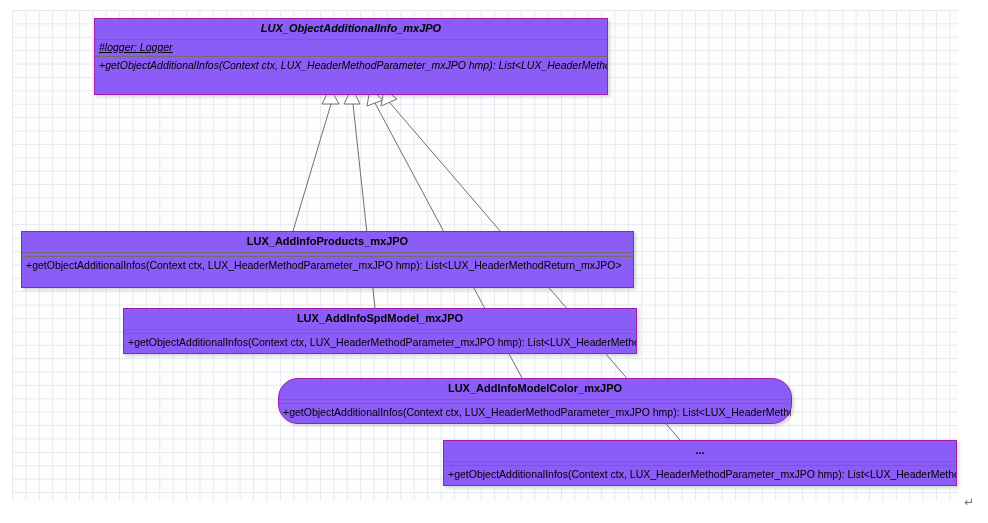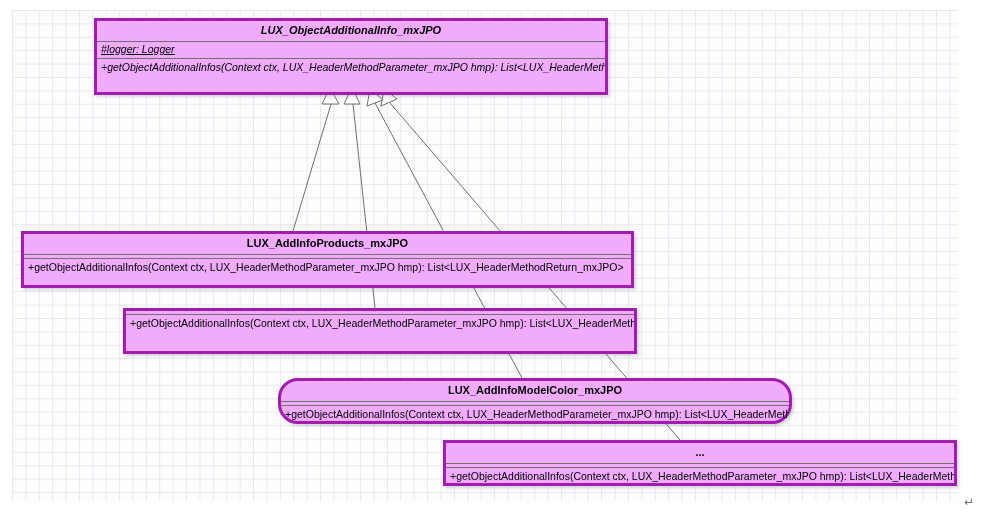--- a/index.html
+++ b/index.html
@@ -29,22 +29,22 @@
   }
   
   #grid-mask-r{position:absolute;right:0;top:0;width:30px;height:523px;background:#ffffff;}
   #grid-mask-b{position:absolute;left:0;bottom:0;width:988px;height:22px;background:#ffffff;}
 
   svg#edges{position:absolute;left:0;top:0;width:988px;height:523px;overflow:visible;}
 
   .umlbox{
     position:absolute;
     box-sizing:border-box;
-    background:#f0abfc;
-    border:3px solid #a21caf;
+    background:#8b5cf6;
+    border:1px solid #a21caf;
     box-shadow:2px 2px 3px rgba(120,125,135,0.30);
     z-index:5;
   }
   .row{
     box-sizing:border-box;
     width:100%;
     white-space:nowrap;
     overflow:hidden;
   }
   .row-name{
@@ -125,20 +125,21 @@
 
   <div class="umlbox" style="left:21px;top:231px;width:613px;height:57px;">
     <div class="row row-name">LUX_AddInfoProducts_mxJPO</div>
     <div class="row row-attrs"></div>
     <div class="row row-ops">
       <span>+getObjectAdditionalInfos(Context ctx, LUX_HeaderMethodParameter_mxJPO hmp): List&lt;LUX_HeaderMethodReturn_mxJPO&gt;</span>
     </div>
   </div>
 
   <div class="umlbox" style="left:123px;top:308px;width:514px;height:46px;">
+    <div class="row row-name">LUX_AddInfoSpdModel_mxJPO</div>
     <div class="row row-attrs"></div>
     <div class="row row-ops">
       <span>+getObjectAdditionalInfos(Context ctx, LUX_HeaderMethodParameter_mxJPO hmp): List&lt;LUX_HeaderMethodReturn_mxJPO&gt;</span>
     </div>
   </div>
 
   <div class="umlbox" style="left:278px;top:378px;width:514px;height:46px;border-radius:20px;">
     <div class="row row-name">LUX_AddInfoModelColor_mxJPO</div>
     <div class="row row-attrs"></div>
     <div class="row row-ops">

